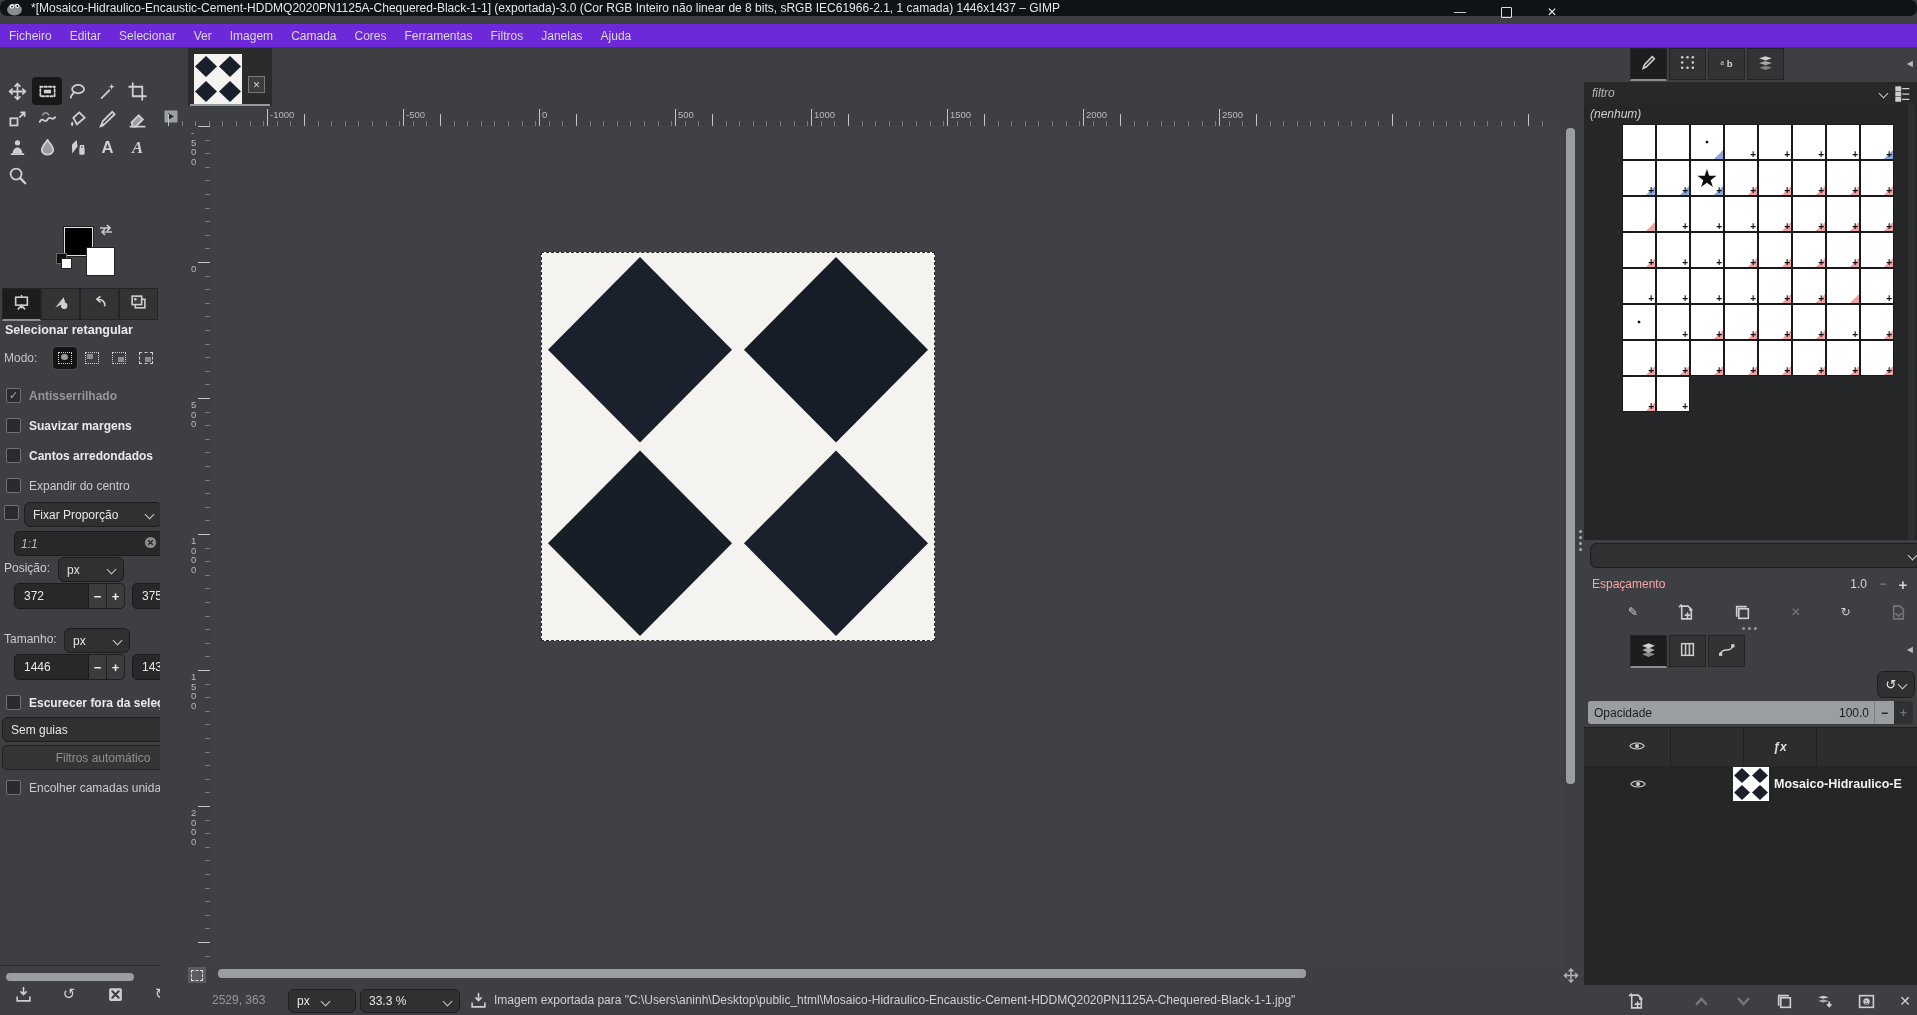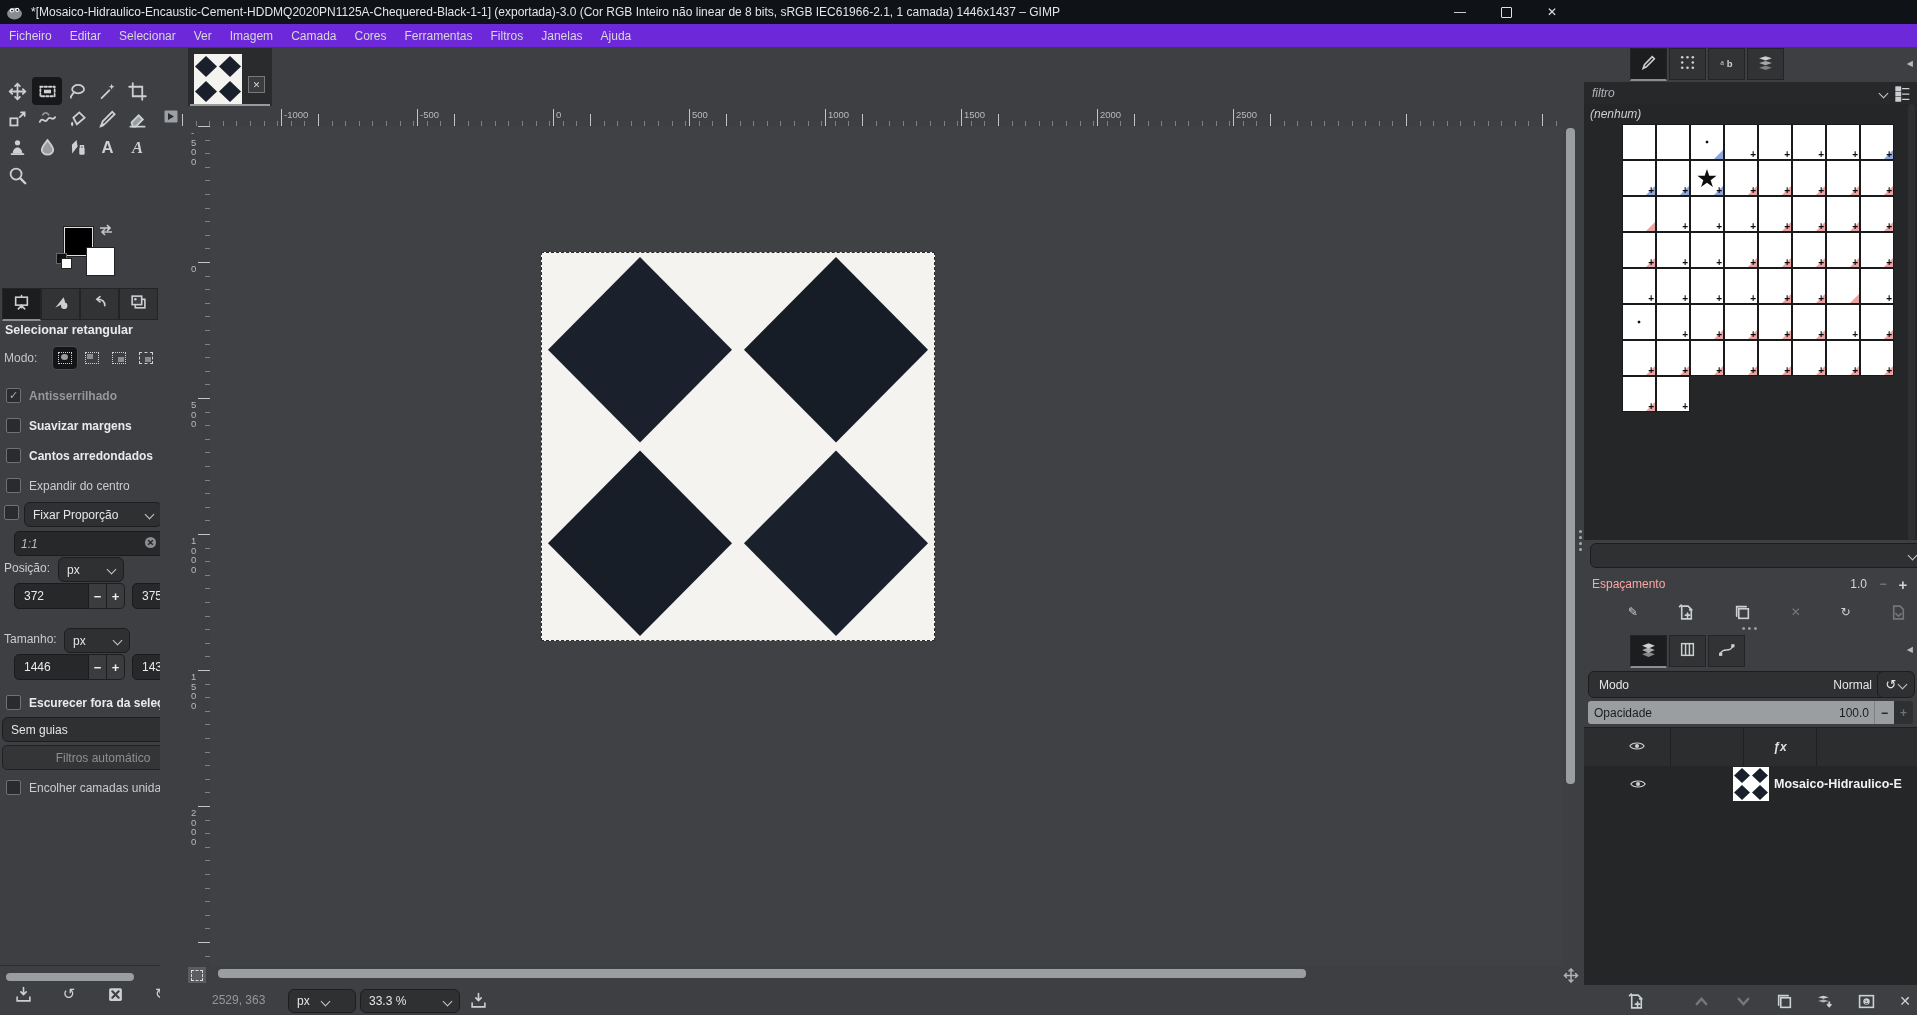--- a/index.html
+++ b/index.html
@@ -1,19 +1,19 @@
 <!DOCTYPE html>
 <html><head>
 <meta charset="utf-8">
 <style>
   html,body{margin:0;padding:0;background:#222;}
   .app{position:relative;width:1917px;height:1015px;background:#3d3f42;overflow:hidden;
        font-family:"Liberation Sans","DejaVu Sans",sans-serif;font-size:12px;color:#d8dadc;}
   
-  .titlebar{position:absolute;left:0;top:0;width:100%;height:24px;background:#0f1217;display:flex;align-items:center;}
+  .titlebar{position:absolute;left:0;top:0;width:100%;height:16px;background:#0f1217;display:flex;align-items:center;border-radius:7px;}
   .titlebar .ttl{margin-left:8px;color:#e3e5e8;font-size:12px;white-space:nowrap;}
   .winbtns{position:absolute;left:1437px;top:0;height:24px;display:flex;}
   .winbtn{width:46px;height:24px;display:flex;align-items:center;justify-content:center;color:#dfe1e4;font-size:12px;}
   .maxbox{width:9px;height:9px;border:1px solid #dfe1e4;border-radius:1px;}
   .menubar{position:absolute;left:0;top:24px;width:100%;height:23px;background:#6d28d9;display:flex;align-items:center;text-align:right;}
   .menubar .mi{padding:4px 9px;color:#d6d8da;cursor:default;}
   
   .leftcol{position:absolute;left:0;top:47px;width:160px;height:968px;overflow:hidden;}
   .toolgrid{position:absolute;left:2px;top:30px;width:156px;display:grid;grid-template-columns:repeat(5,30px);grid-auto-rows:28px;}
   .tool{display:flex;align-items:center;justify-content:center;border-radius:4px;}
@@ -55,21 +55,21 @@
   .lscroll{position:absolute;left:6px;top:926px;width:128px;height:8px;background:#9b9ea1;border-radius:4px;}
   .lfootbtns{position:absolute;left:0;top:938px;width:185px;display:flex;}
   .lfootbtns .ib{width:46px;text-align:center;font-size:15px;color:#cfd2d4;}
   
   .tabstrip{position:absolute;left:188px;top:48px;width:84px;height:58px;background:#2a2b2d;}
   .imgtab-thumb{position:absolute;left:194px;top:54px;width:48px;height:50px;background:#f4f3ef;}
   .tabclose{position:absolute;left:248px;top:76px;width:15px;height:15px;background:#3a3c3e;border:1px solid #76797c;
             color:#d4d6d8;font-size:9px;display:flex;align-items:center;justify-content:center;}
   .tabline{position:absolute;left:190px;top:104px;width:80px;height:2px;background:#989b9e;}
   .rcorner{position:absolute;left:162px;top:108px;width:17px;height:16px;display:flex;align-items:center;justify-content:center;}
-  .hruler{position:absolute;left:182px;top:108px;width:1386px;height:18px;
+  .hruler{position:absolute;left:168px;top:108px;width:1386px;height:18px;
           background:repeating-linear-gradient(to right,rgba(190,193,196,.5) 0 1px,transparent 1px 13.6px) 0 100%/100% 5px no-repeat,
                      repeating-linear-gradient(to right,#c2c5c8 0 1px,transparent 1px 136px) 0 100%/100% 12px no-repeat;}
   .hlab{position:absolute;top:1px;font-size:9.5px;color:#b7babd;}
   .hlab::before{content:"";position:absolute;left:-3px;top:0;width:1px;height:17px;background:#c2c5c8;}
   .vruler{position:absolute;left:188px;top:126px;width:22px;height:840px;
           background:repeating-linear-gradient(to bottom,rgba(190,193,196,.5) 0 1px,transparent 1px 13.6px) 100% 0/5px 100% no-repeat,
                      repeating-linear-gradient(to bottom,#c2c5c8 0 1px,transparent 1px 136px) 100% 0/12px 100% no-repeat;}
   .vlab{position:absolute;left:3px;font-size:9.5px;color:#b7babd;line-height:9.5px;}
   .vlab div{height:9.5px;}
   .viewport{position:absolute;left:210px;top:126px;width:1353px;height:840px;background:#3f4144;}
@@ -562,20 +562,21 @@
   <div class="combo sb-combo" style="left:360px;top:989px;width:82px">
     <span>33.3 %</span>
       <span class="chev"></span>
   </div>
   <span class="sb-exp ib">
       <svg viewBox="0 0 16 16" fill="none" stroke="#cdd0d2" stroke-width="1.5" stroke-linecap="round">
         <path d="M8 1.5V8M5.5 5.5L8 8l2.5-2.5"></path>
         <path d="M2 10.5V14h12v-3.5"></path>
       </svg>
     </span>
+  <span class="sb-msg">Imagem exportada para "C:\Users\aninh\Desktop\public_html\Mosaico-Hidraulico-Encaustic-Cement-HDDMQ2020PN1125A-Chequered-Black-1-1.jpg"</span>
 
   <div class="splitgrip">
       <i></i>
       <i></i>
       <i></i>
       <i></i>
     </div>
 
   <div class="dock">
 
@@ -886,25 +887,20 @@
       <div class="dtab">
           <span><svg viewBox="0 0 16 16" fill="none" stroke="#cdd0d2" stroke-width="1.5" stroke-linecap="round">
               <path d="M2 12.5C5 4.5 11 12.5 14 4.5"></path>
               <rect x="1" y="11" width="3" height="3" fill="#cdd0d2" stroke="none"></rect>
               <rect x="12.5" y="3" width="3" height="3" fill="#cdd0d2" stroke="none"></rect>
             </svg></span>
         </div>
     </div>
     <span class="collapse" style="top:598px">◀</span>
 
-    <div class="combo moderow" style="padding:0 10px">
-      <span>Modo</span>
-      <span style="margin-left:auto;margin-right:8px">Normal</span>
-      <span class="chev" style="margin-left:0"></span>
-    </div>
     <div class="combo modesw">
       <span style="font-size:13px">↺</span>
         <span class="chev" style="margin-left:3px"></span>
     </div>
 
     <div class="oprow">
       <div class="opfill">
         <span style="margin-left:6px">Opacidade</span>
         <span style="margin-left:auto;margin-right:5px">100.0</span>
       </div>

